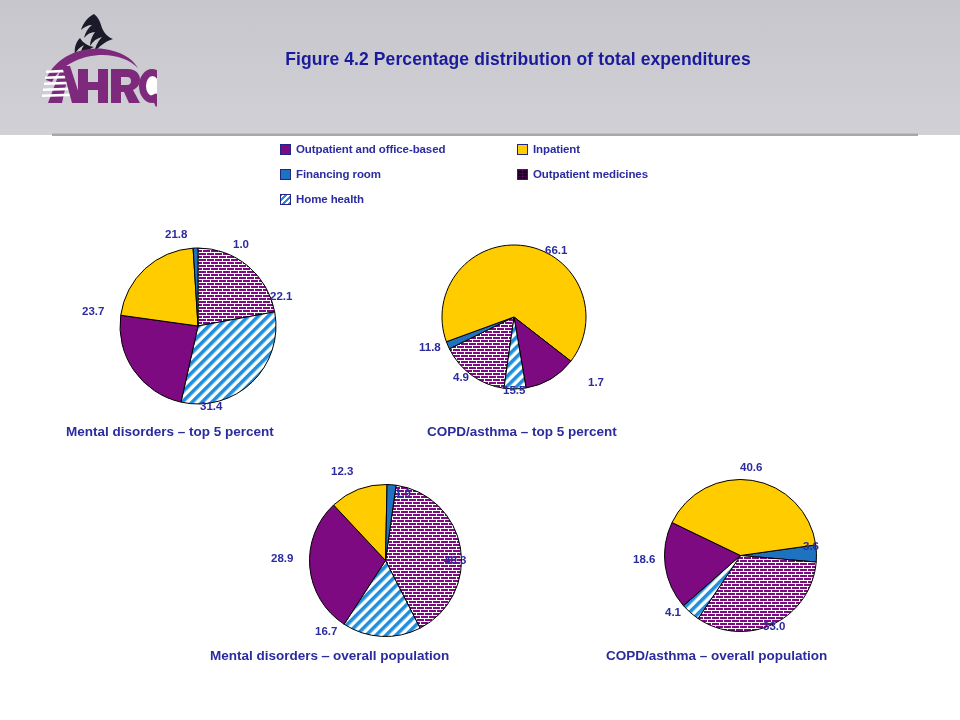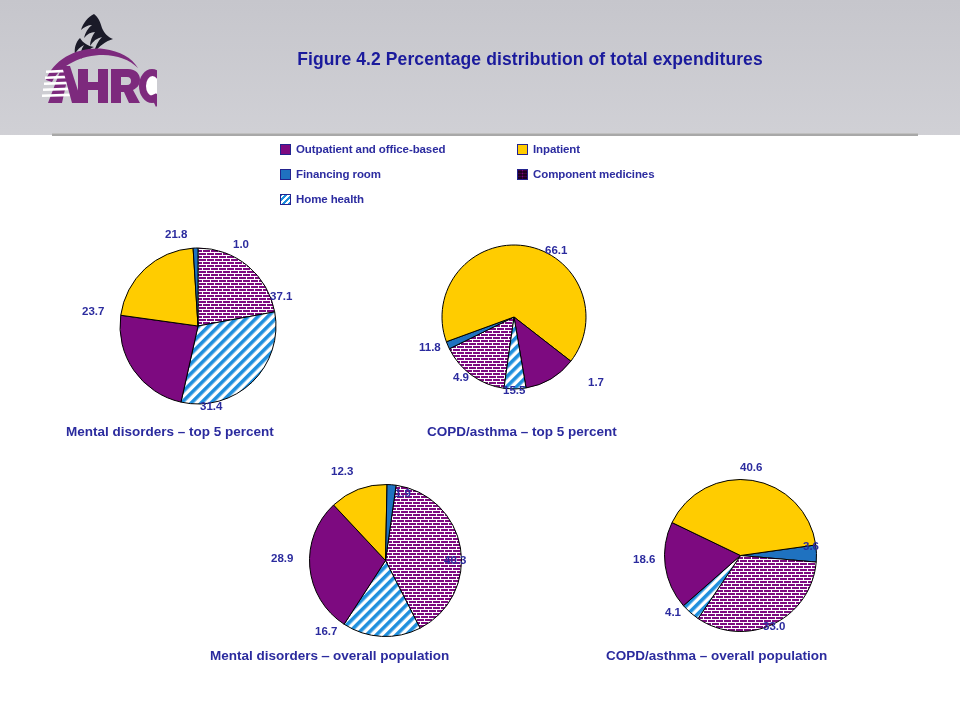--- a/index.html
+++ b/index.html
@@ -32,21 +32,21 @@
   
   #logo {
     position: absolute;
     left: 32px; top: 8px;
     width: 125px; height: 100px;
   }
 
   
   #title {
     position: absolute;
-    left: 180px; top: 48px;
+    left: 168px; top: 48px;
     width: 700px;
     text-align: center;
     color: #1a1a9c;
     font-size: 17.5px;
     font-weight: bold;
     line-height: 1.33;
     letter-spacing: 0.1px;
   }
 
   
@@ -167,21 +167,21 @@
       <div class="legend-item" style="left: 237px; top: 0px;">
         <span class="legend-swatch" style="background: rgb(255, 204, 0);"></span>
         <span class="legend-label">Inpatient</span>
       </div>
       <div class="legend-item" style="left: 0px; top: 25px;">
         <span class="legend-swatch" style="background: rgb(31, 114, 192);"></span>
         <span class="legend-label">Financing room</span>
       </div>
       <div class="legend-item" style="left: 237px; top: 25px;">
         <span class="legend-swatch" style="background: repeating-linear-gradient(0deg, rgb(125, 10, 128) 0px, rgb(125, 10, 128) 2px, rgb(255, 255, 255) 2px, rgb(255, 255, 255) 3px), repeating-linear-gradient(90deg, rgb(125, 10, 128) 0px, rgb(125, 10, 128) 4px, rgb(255, 255, 255) 4px, rgb(255, 255, 255) 5px) rgb(125, 10, 128); background-blend-mode: multiply;"></span>
-        <span class="legend-label">Component medicines</span>
+        <span class="legend-label">Outpatient medicines</span>
       </div>
       <div class="legend-item" style="left: 0px; top: 50px;">
         <span class="legend-swatch" style="background: repeating-linear-gradient(-45deg, rgb(31, 143, 221) 0px, rgb(31, 143, 221) 2px, rgb(255, 255, 255) 2px, rgb(255, 255, 255) 4px);"></span>
         <span class="legend-label">Home health</span>
       </div>
     </div>
 
   <div class="pie-block" id="pie-0" style="left:118px; top:246px;">
       <svg width="160" height="160" class="pie-svg">
         <defs>
@@ -272,21 +272,21 @@
         <path d="M 77.5 77.5 L 152.76 66.92 A 76 76 0 0 1 153.21 84.09 Z" fill="#1f72c0" stroke="#000000" stroke-width="1"></path>
         <path d="M 77.5 77.5 L 153.21 84.09 A 76 76 0 0 1 35.12 140.59 Z" fill="url(#pat-3-1)" stroke="#000000" stroke-width="1"></path>
         <path d="M 77.5 77.5 L 35.12 140.59 A 76 76 0 0 1 20.43 127.69 Z" fill="url(#pat-3-2)" stroke="#000000" stroke-width="1"></path>
         <path d="M 77.5 77.5 L 20.43 127.69 A 76 76 0 0 1 9.01 44.55 Z" fill="#7d0a80" stroke="#000000" stroke-width="1"></path>
         <path d="M 77.5 77.5 L 9.01 44.55 A 76 76 0 0 1 152.76 66.92 Z" fill="#ffcc00" stroke="#000000" stroke-width="1"></path>
       </svg>
     </div>
   <div class="pie-caption" style="left:606px; top:648px;">COPD/asthma – overall population</div>
 
   <div id="value-labels">
-      <div class="val-label" style="left: 270px; top: 290px;">37.1</div>
+      <div class="val-label" style="left: 270px; top: 290px;">22.1</div>
       <div class="val-label" style="left: 200px; top: 400px;">31.4</div>
       <div class="val-label" style="left: 82px; top: 305px;">23.7</div>
       <div class="val-label" style="left: 165px; top: 228px;">21.8</div>
       <div class="val-label" style="left: 233px; top: 238px;">1.0</div>
       <div class="val-label" style="left: 503px; top: 384px;">15.5</div>
       <div class="val-label" style="left: 588px; top: 376px;">1.7</div>
       <div class="val-label" style="left: 545px; top: 244px;">66.1</div>
       <div class="val-label" style="left: 419px; top: 341px;">11.8</div>
       <div class="val-label" style="left: 453px; top: 371px;">4.9</div>
       <div class="val-label" style="left: 444px; top: 554px;">40.3</div>

